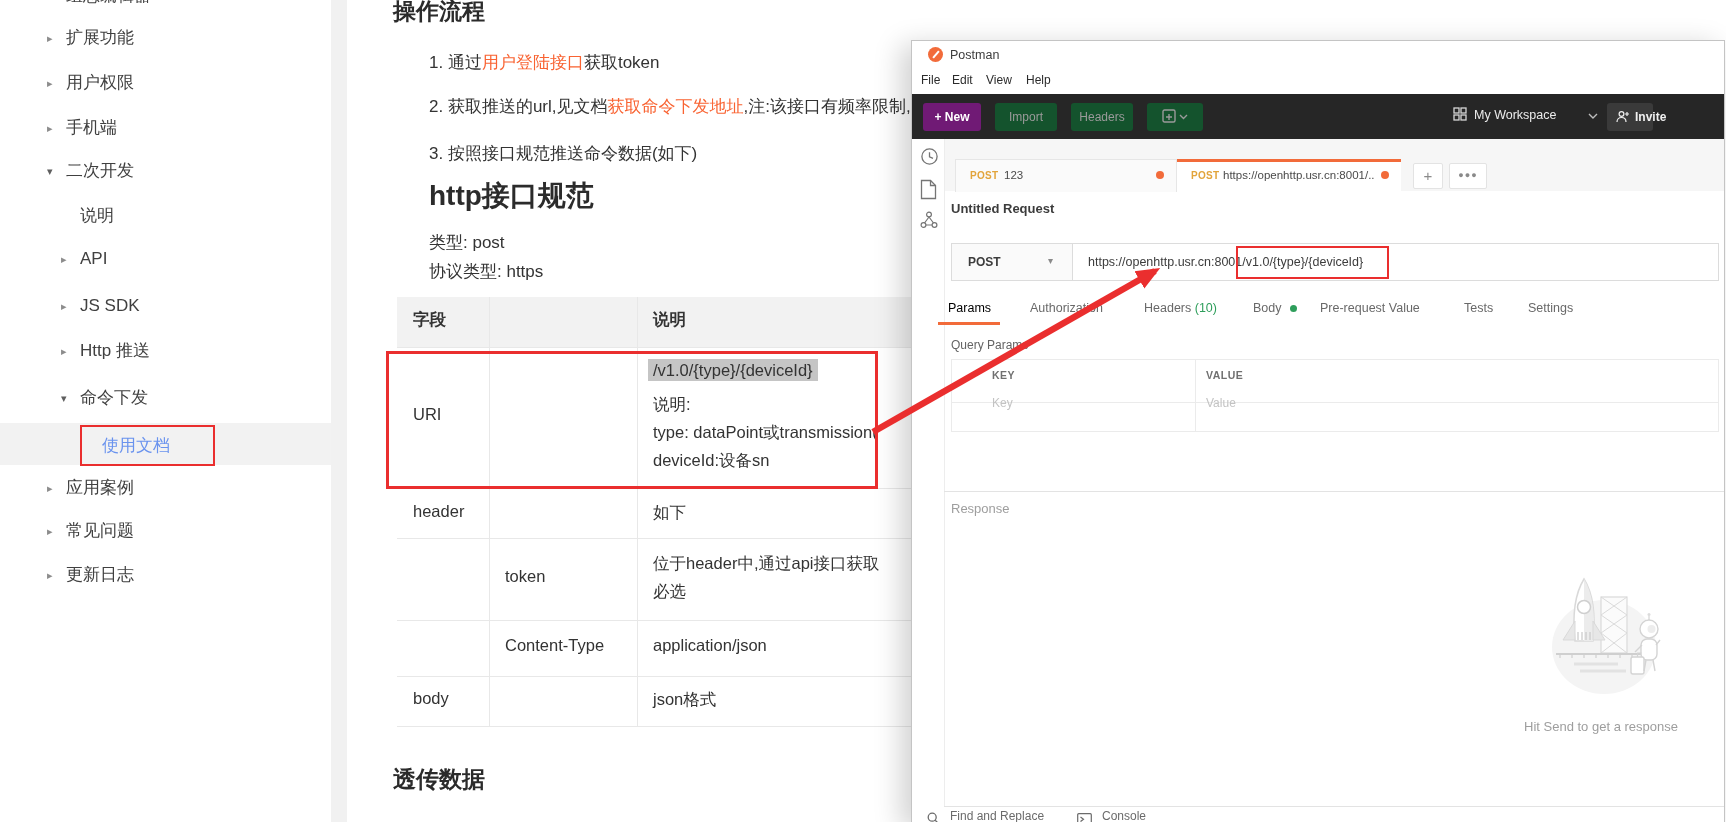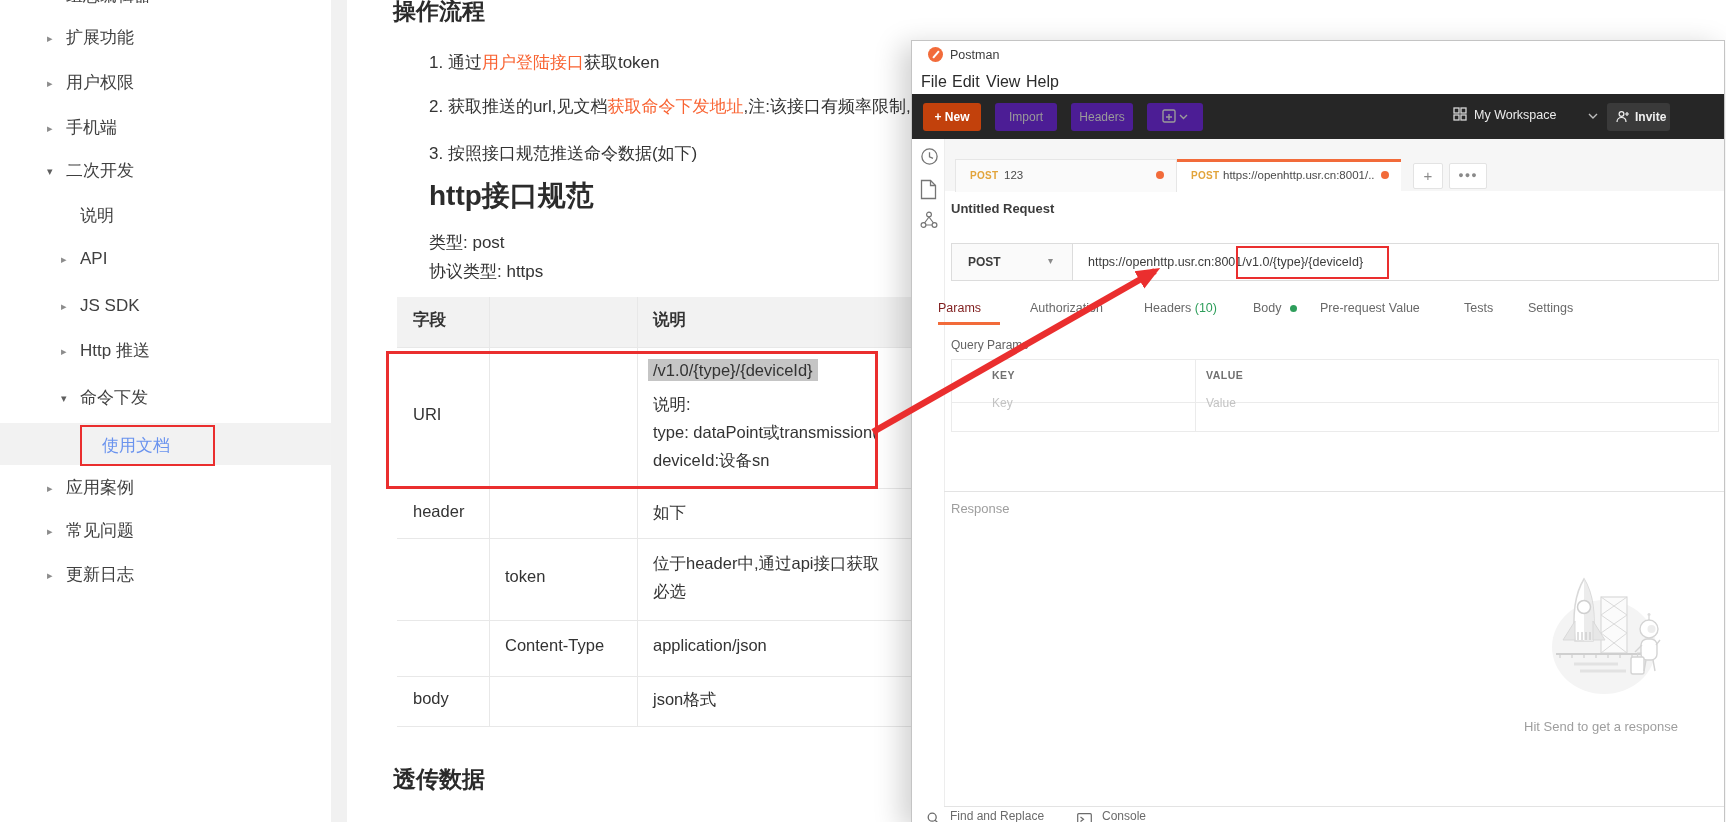--- a/index.html
+++ b/index.html
@@ -32,30 +32,30 @@
   
   .anno{position:absolute;border:3px solid #ea2e2e;z-index:55;pointer-events:none}
 
   
   #pm{left:911px;top:40px;width:812px;height:782px;background:#fff;border:1px solid #c4c4c4;
       box-shadow:-10px 5px 26px rgba(0,0,0,.18);z-index:20;overflow:hidden}
   #pm-titlebar{position:absolute;left:0;top:0;width:812px;height:28px;background:#fff}
   #pm-logo{position:absolute;left:16px;top:6px;width:15px;height:15px;border-radius:50%;background:#f26b3a}
   #pm-logo i{position:absolute;left:6.5px;top:3px;width:2px;height:9px;background:#fff;transform:rotate(40deg)}
   #pm-title{position:absolute;left:38px;top:7px;font-size:12.5px;color:#3c3c3c}
-  .pm-menu{position:absolute;top:32px;font-size:16px;color:#2b2b2b;cursor:pointer}
+  .pm-menu{position:absolute;top:32px;font-size:12px;color:#2b2b2b;cursor:pointer}
   #pm-toolbar{position:absolute;left:0;top:53px;width:812px;height:45px;background:#262626}
   .tb-btn{position:absolute;top:9px;height:28px;border-radius:3px;font-size:12px;line-height:28px;text-align:center;cursor:pointer}
-  .tb-dark{background:#4c1d95;color:#9a9a9a}
-  #tb-new{left:11px;width:58px;background:#c2410c;color:#fff;font-weight:bold}
+  .tb-dark{background:#14532d;color:#9a9a9a}
+  #tb-new{left:11px;width:58px;background:#701a75;color:#fff;font-weight:bold}
   #tb-import{left:83px;width:62px}
   #tb-runner{left:159px;width:62px}
   #tb-win{left:235px;width:56px}
   #tb-ws-label{position:absolute;left:562px;top:14px;font-size:12.5px;color:#ececec;cursor:pointer}
-  #tb-invite{left:695px;width:63px;background:#3a3a3a;color:#f0f0f0;text-align:center}
+  #tb-invite{left:695px;width:46px;background:#3a3a3a;color:#f0f0f0;text-align:center}
   #pm-strip-divider{position:absolute;left:32px;top:98px;width:1px;height:667px;background:#ededed}
   .strip-icon{position:absolute;left:8px;cursor:pointer}
   #pm-tabstrip{position:absolute;left:33px;top:98px;width:779px;height:52px;background:#f6f6f6}
   .pm-tab{position:absolute;top:118px;height:32px;cursor:pointer}
   #pm-tab1{left:43px;width:220px;background:#fafafa;border:1px solid #e6e6e6;border-bottom:none}
   #pm-tab2{left:265px;width:224px;background:#fff;border-top:3px solid #f26b3a}
   .tab-method{position:absolute;left:14px;top:10px;font-size:10px;font-weight:bold;color:#e2a43b;letter-spacing:.3px}
   .tab-title{position:absolute;top:9px;font-size:11.5px;color:#4a4a4a;white-space:nowrap;overflow:hidden}
   .dot-orange{position:absolute;width:8px;height:8px;border-radius:50%;background:#f26b3a}
   .tab-mini{position:absolute;top:122px;height:24px;background:#fff;border:1px solid #e3e3e3;border-radius:2px;
@@ -277,21 +277,21 @@
     <div id="pm-urlbar">
       <div id="pm-method">
         <span id="pm-method-label">POST</span>
         <span id="pm-method-caret">▾</span>
       </div>
       <div id="pm-url">
         <span>https://openhttp.usr.cn:8001</span><span>/v1.0/{type}/{deviceId}</span>
       </div>
     </div>
 
-    <div class="req-tab" style="left:26px;color:#7f1d1d">Params</div>
+    <div class="req-tab" style="left:36px;color:#000000">Params</div>
     <div id="rt-underline"></div>
     <div class="req-tab" style="left:118px">Authorization</div>
     <div class="req-tab" style="left:232px"><span>Headers</span> <span class="green">(10)</span></div>
     <div class="req-tab" style="left:341px">Body</div>
     <div id="rt-bodydot"></div>
     <div class="req-tab" style="left:408px">Pre-request Value</div>
     <div class="req-tab" style="left:552px">Tests</div>
     <div class="req-tab" style="left:616px">Settings</div>
 
     <div id="pm-queryparams">Query Params</div>

